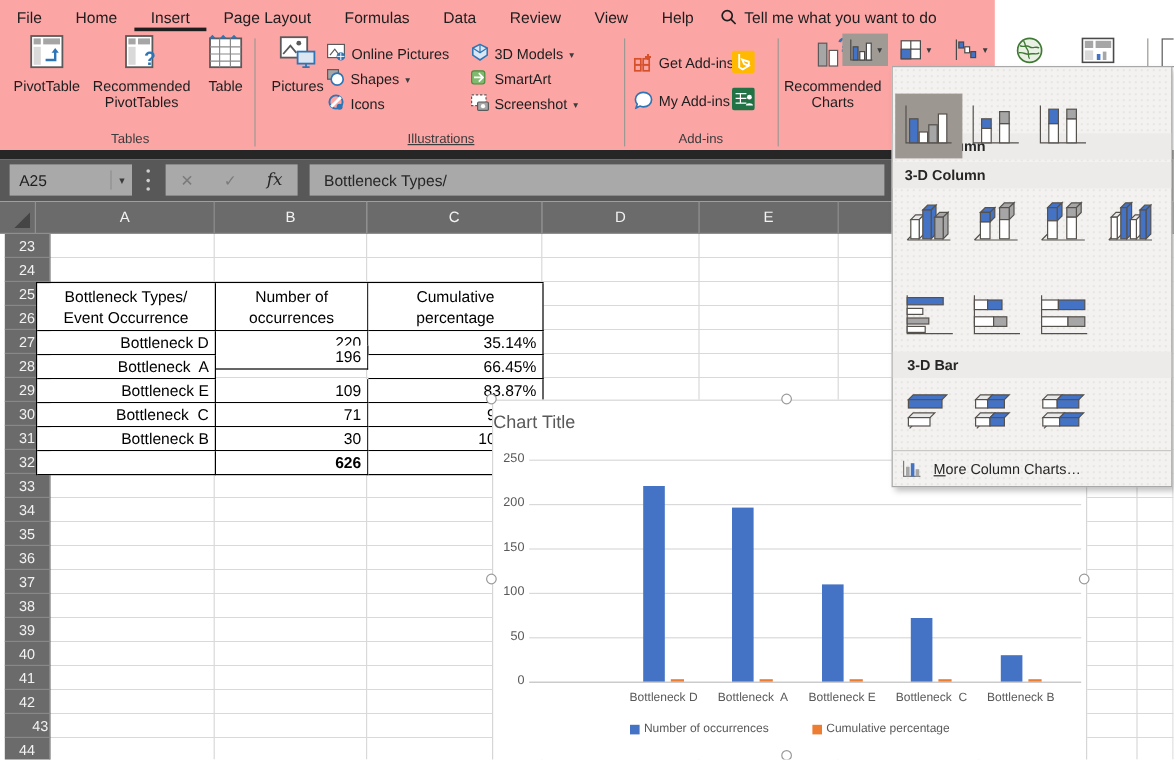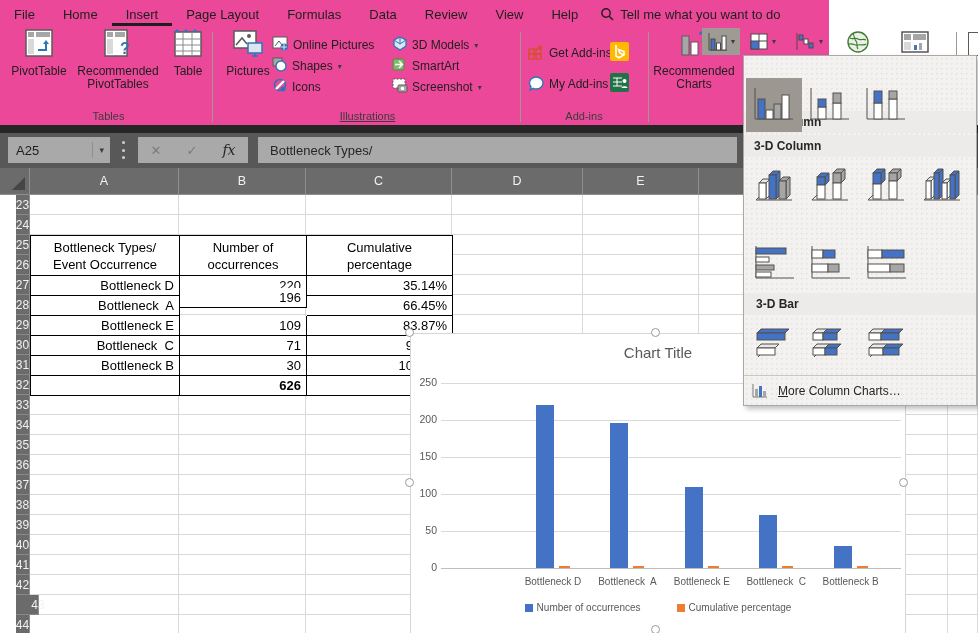--- a/index.html
+++ b/index.html
@@ -1,19 +1,19 @@
 <!DOCTYPE html>
 <html><head>
 <meta charset="utf-8">
 <style>
   html,body{margin:0;padding:0;}
   #app{position:relative;width:978px;height:633px;overflow:hidden;background:#fff;
        font-family:"Liberation Sans",sans-serif;color:#1e1e1e;-webkit-font-smoothing:antialiased;}
   
-  #ribbon{position:absolute;left:0;top:0;width:829px;height:125px;background:#ec4899;}
+  #ribbon{position:absolute;left:0;top:0;width:829px;height:125px;background:#fca5a5;}
   #tabs{position:absolute;left:0;top:0;width:978px;height:28px;display:flex;align-items:center;}
   .tab{padding:5px 14px 4px 14px;font-size:13px;color:#1e1e1e;cursor:default;white-space:nowrap;}
   .tab.active{font-weight:400;border-bottom:3px solid #1e1e1e;padding-bottom:1px;}
   #tellme{display:flex;align-items:center;gap:6px;margin-left:8px;font-size:13px;color:#1e1e1e;}
   #ribbon-body{position:absolute;left:0;top:28px;width:978px;height:97px;}
   .grp-sep{position:absolute;top:4px;width:1px;height:90px;background:#9d9892;}
   .grp-label{position:absolute;top:82px;font-size:11px;color:#3c3c3c;text-align:center;}
   .bigbtn{position:absolute;top:0;display:flex;flex-direction:column;align-items:center;cursor:default;}
   .bigbtn .lbl{font-size:12px;color:#1e1e1e;text-align:center;line-height:13px;margin-top:3px;}
   .smallbtn{position:absolute;display:flex;align-items:center;gap:4px;font-size:12px;color:#1e1e1e;height:18px;cursor:default;white-space:nowrap;}
@@ -34,38 +34,38 @@
   #finput{left:258px;width:479px;padding-left:12px;font-size:13px;color:#262626;}
   
   #sheet{position:absolute;left:0;top:168px;width:978px;height:465px;background:#fff;}
   #grid-bg{position:absolute;left:30px;top:27px;width:948px;height:438px;
     background-image:repeating-linear-gradient(to bottom,transparent 0,transparent 19px,#d9d9d9 19px,#d9d9d9 20px);}
   .vline{position:absolute;top:27px;width:1px;height:438px;background:#d9d9d9;}
   #corner{position:absolute;left:0;top:0;width:30px;height:27px;background:#6b6b6b;border-right:1px solid #8f8f8f;border-bottom:1px solid #8f8f8f;box-sizing:border-box;}
   #corner:after{content:"";position:absolute;right:4px;bottom:4px;border-style:solid;border-width:0 0 13px 13px;border-color:transparent transparent #454545 transparent;}
   .colhdr{position:absolute;top:0;height:27px;background:#6b6b6b;color:#f2f2f2;font-size:12.5px;
     display:flex;align-items:center;justify-content:center;border-right:1px solid #8f8f8f;border-bottom:1px solid #8f8f8f;box-sizing:border-box;}
-  .rowhdr{position:absolute;left:16px;width:14px;height:20px;background:#6b6b6b;color:#f2f2f2;font-size:12px;
+  .rowhdr{position:absolute;left:4px;width:38px;height:20px;background:#6b6b6b;color:#f2f2f2;font-size:12px;
     display:flex;align-items:center;justify-content:center;border-right:1px solid #8f8f8f;border-bottom:1px solid #888;box-sizing:border-box;}
   
   #dtable{position:absolute;left:30px;top:67px;width:422px;height:160px;border-left:1px solid #000;border-top:1px solid #000;box-sizing:content-box;}
   .tcell{position:absolute;box-sizing:border-box;border-right:1px solid #000;border-bottom:1px solid #000;
     font-size:13px;color:#000;background:#fff;white-space:pre;overflow:hidden;}
   .tcell.hdr{display:flex;flex-direction:column;align-items:center;justify-content:center;line-height:17px;text-align:center;}
   .tcell.val{display:flex;align-items:center;justify-content:flex-end;padding-right:5px;}
   .tcell.clip{padding-right:39px;}
   .tcell.bold{font-weight:bold;}
   
   #chart{position:absolute;left:410px;top:333px;width:494px;height:300px;background:#fff;border:1px solid #d6d6d6;z-index:5;}
   .gline{position:absolute;height:1px;background:#d9d9d9;}
   .gline.axis{background:#bfbfbf;}
   .ylab{position:absolute;width:26px;text-align:right;font-size:10.5px;color:#595959;}
   .xlab{position:absolute;width:80px;text-align:center;font-size:10px;color:#595959;white-space:pre;}
   .cbar{position:absolute;}
-  #ctitle{position:absolute;left:0;top:10px;width:100%;text-align:center;font-size:15px;color:#595959;}
+  #ctitle{position:absolute;left:0;top:10px;width:100%;font-size:15px;color:#595959;}
   #clegend{position:absolute;left:0;top:268px;width:100%;display:flex;justify-content:center;gap:36px;font-size:10px;color:#595959;}
   .litem{display:flex;align-items:center;gap:4px;}
   .lsw{width:8px;height:8px;display:inline-block;}
   .handle{position:absolute;width:9px;height:9px;border-radius:50%;background:#fff;border:1px solid #9a9a9a;box-sizing:border-box;z-index:6;}
   
   #dd{position:absolute;left:743px;top:55px;width:234px;height:351px;background:#f3f2f0;border:1px solid #a8a8a8;
       box-shadow:3px 3px 5px rgba(0,0,0,.25);z-index:10;box-sizing:border-box;
       background-image:radial-gradient(#e7e5e2 1px,transparent 1px);background-size:5px 5px;}
   .dd-hdr{position:absolute;left:0;width:100%;height:22px;background:#edebe9;font-size:12px;font-weight:bold;color:#262626;
       display:flex;align-items:center;padding-left:10px;box-sizing:border-box;}

